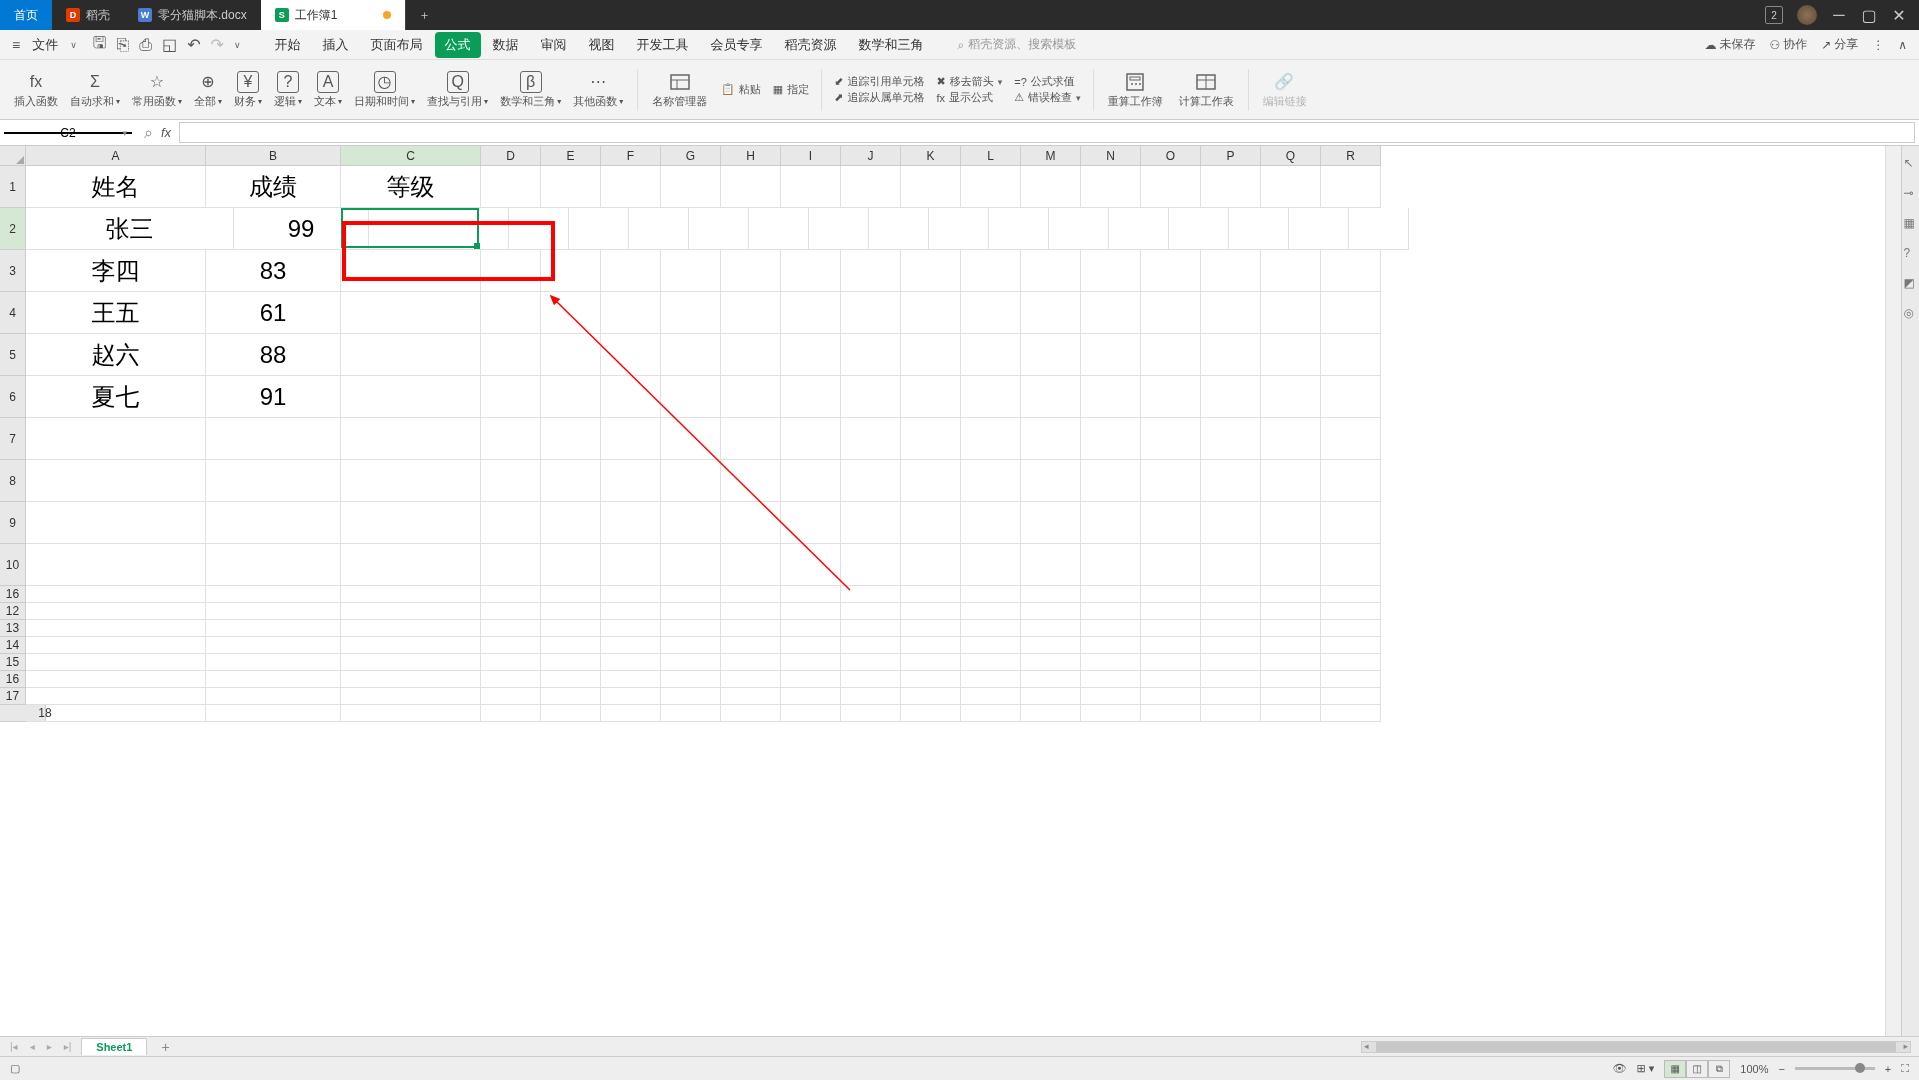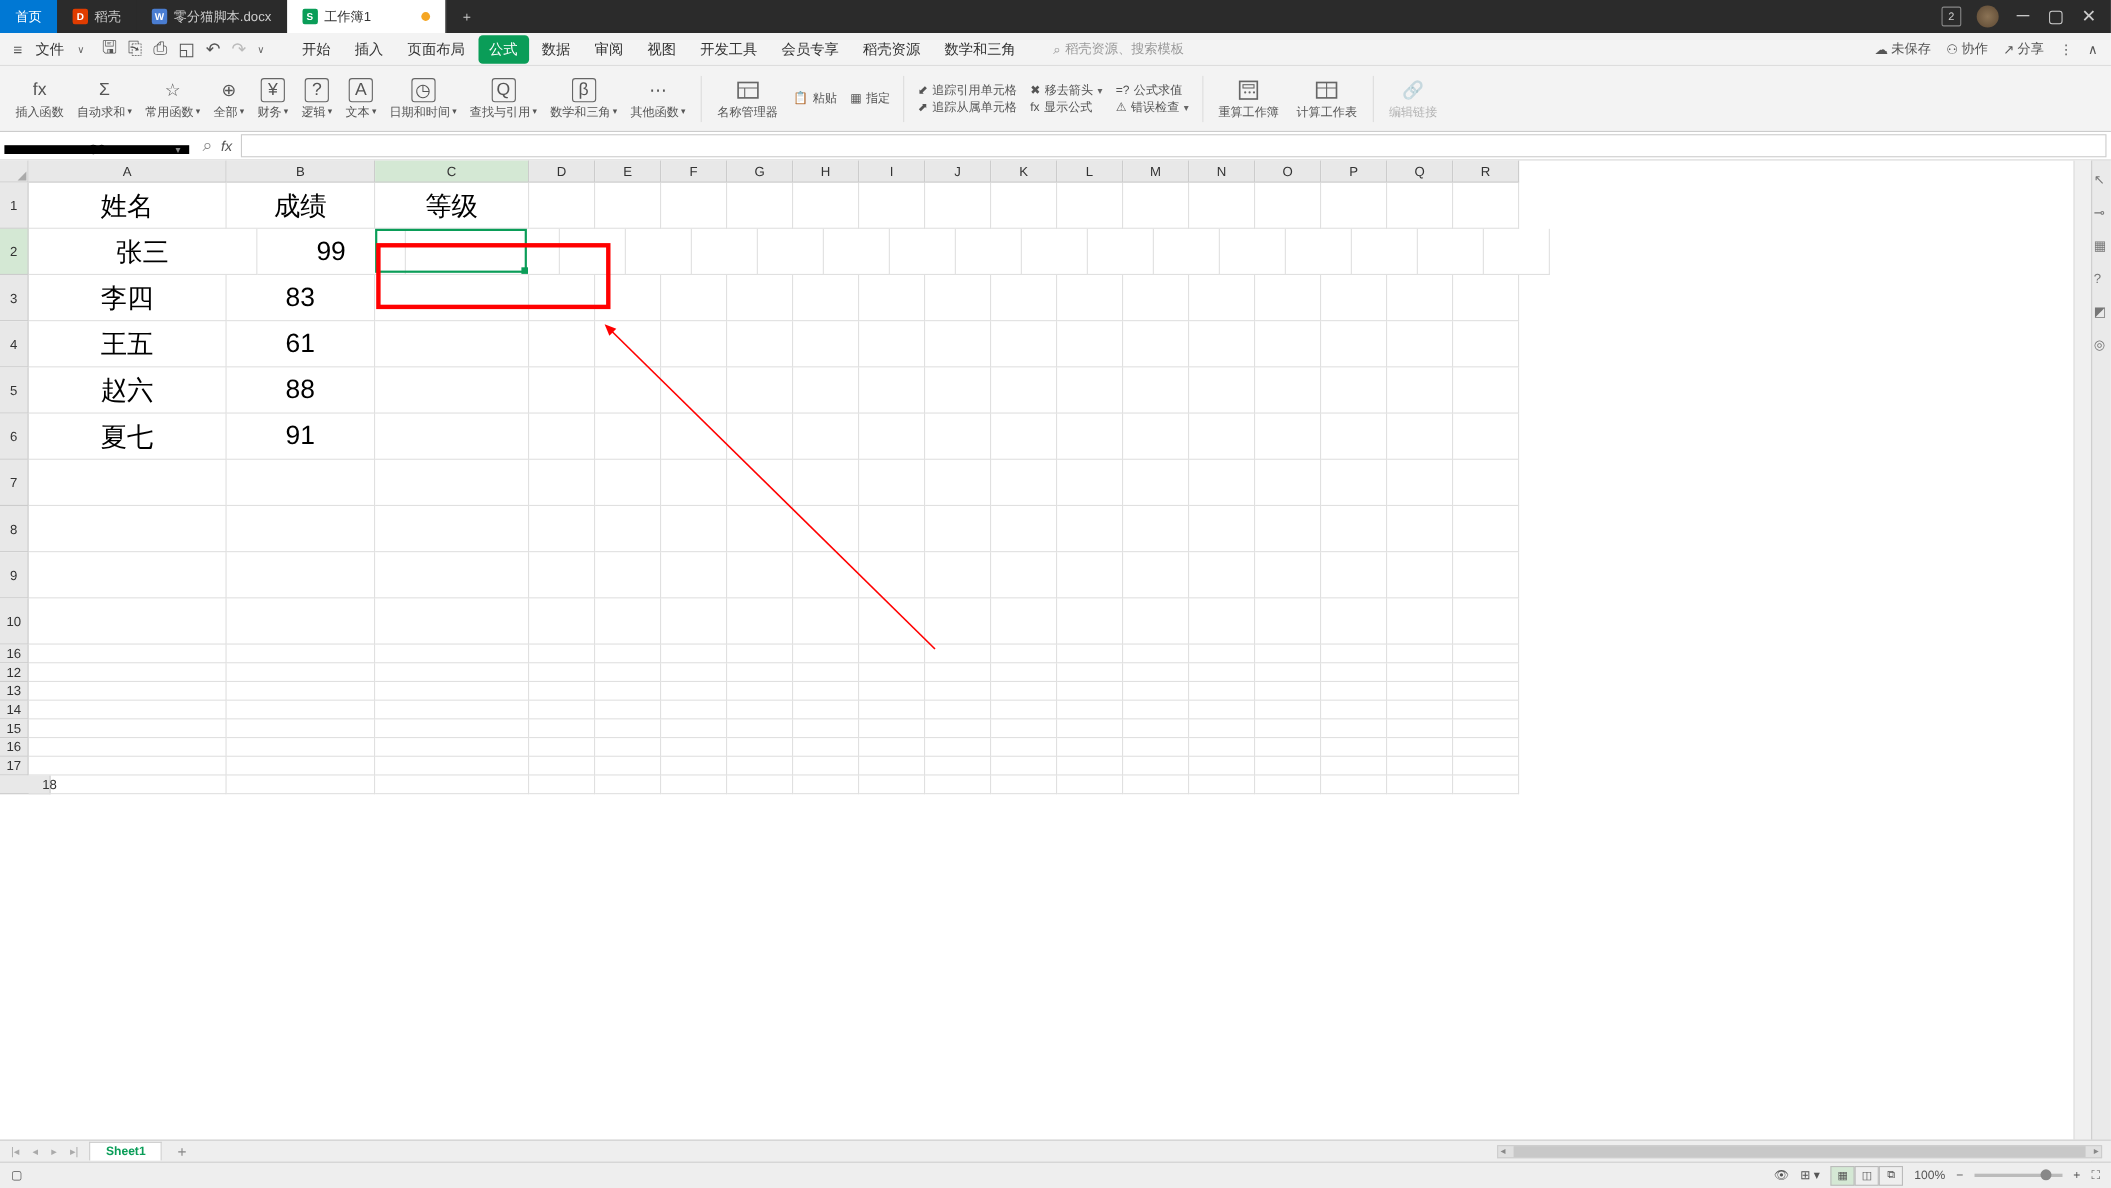--- a/index.html
+++ b/index.html
@@ -41,21 +41,21 @@
     .ribbon-group { display: flex; flex-direction: column; align-items: center; padding: 0 6px; gap: 1px; }
     .ribbon-icon { width: 24px; height: 22px; display: flex; align-items: center; justify-content: center; color: #555; font-size: 16px; }
     .ribbon-icon-boxed { border: 1.5px solid #666; border-radius: 3px; width:22px; height:22px; }
     .ribbon-label { font-size: 11px; color: #555; white-space: nowrap; display:flex; align-items:center; gap:2px; }
     .ribbon-sep { width: 1px; height: 42px; background: #ddd; margin: 0 4px; }
     .ribbon-multi { display: flex; flex-direction: column; gap: 1px; padding: 0 4px; }
     .ribbon-multi-row { display: flex; align-items: center; gap: 4px; font-size: 11px; color: #555; white-space: nowrap; }
 
     
     .formula-row { height: 26px; background: #fff; border-bottom: 1px solid #ccc; display: flex; align-items: stretch; }
-    .namebox { width: 168px; border: 4px solid #000000; margin: 12px 4px; display: flex; align-items: center; padding: 0 6px; font-size: 12px; justify-content: center; position: relative; }
+    .namebox { width: 128px; border: 1px solid #000000; margin: 12px 4px; display: flex; align-items: center; padding: 0 6px; font-size: 12px; justify-content: center; position: relative; }
     .namebox .caret { position: absolute; right: 4px; font-size: 9px; color: #888; }
     .fx-area { display: flex; align-items: center; gap: 8px; padding: 0 8px; }
     .fx-label { font-style: italic; font-size: 13px; color: #555; }
     .formula-input { flex: 1; border: 1px solid #ccc; margin: 2px 4px 2px 0; }
 
     
     .sheet-area { position: absolute; top: 146px; left: 0; right: 18px; bottom: 44px; background: #fff; }
     .corner { position: absolute; top: 0; left: 0; width: 26px; height: 20px; background: #e8e8e8; border-right: 1px solid #ccc; border-bottom: 1px solid #ccc; display:flex; align-items:flex-end; justify-content:flex-end; }
     .corner::after { content:''; border-left: 8px solid transparent; border-bottom: 8px solid #aaa; margin:1px; }
     .col-headers { position: absolute; top: 0; left: 26px; right: 0; height: 20px; display: flex; }

